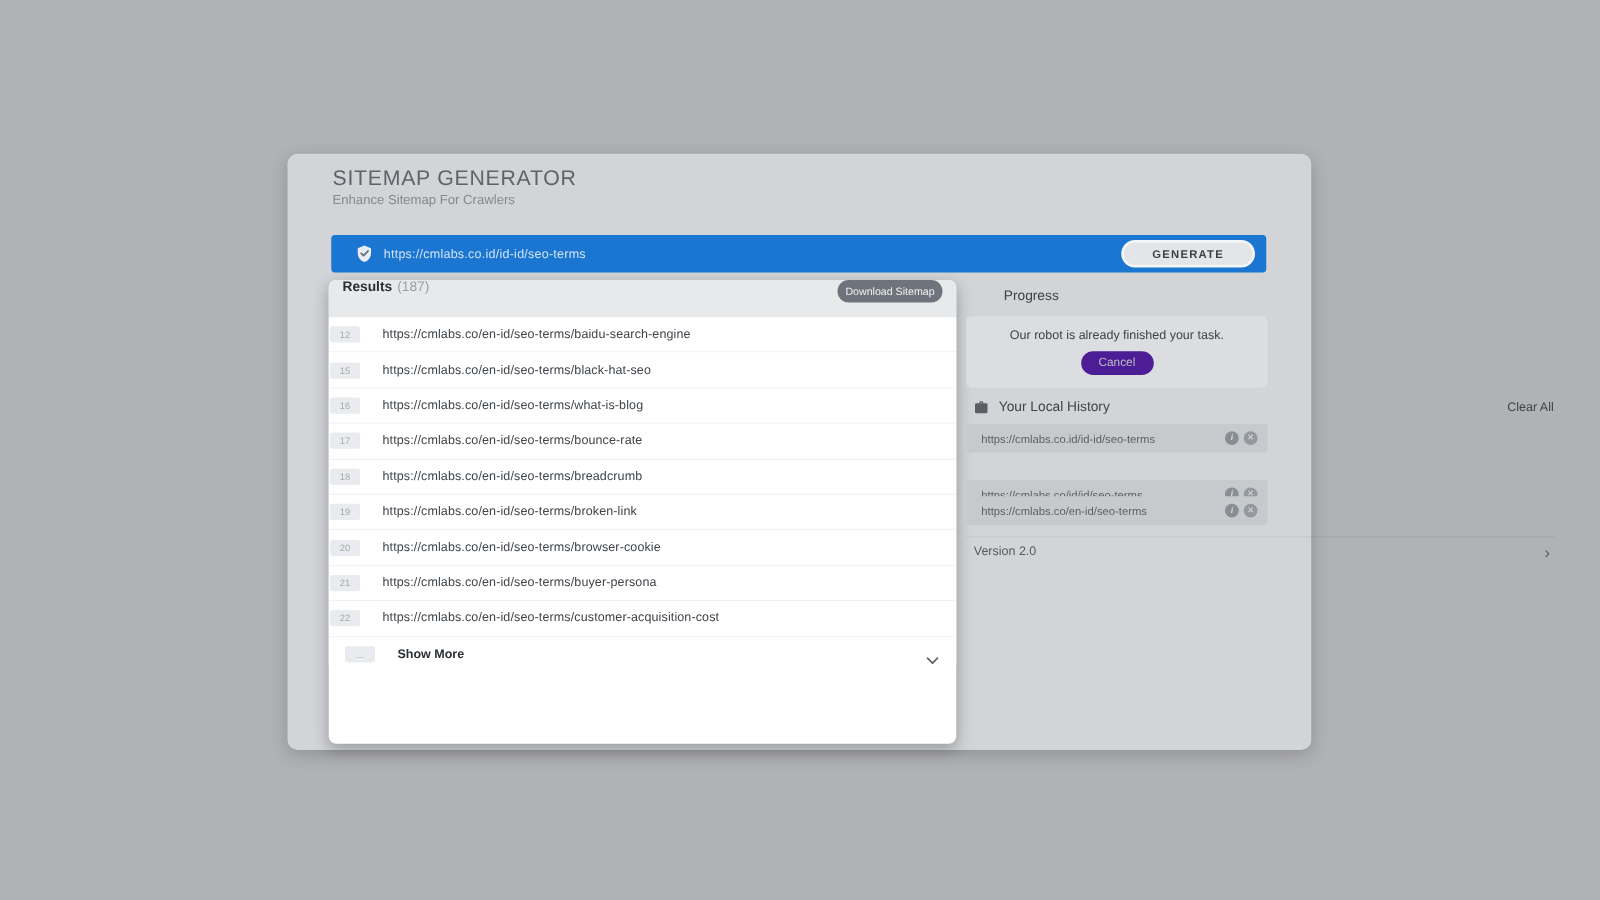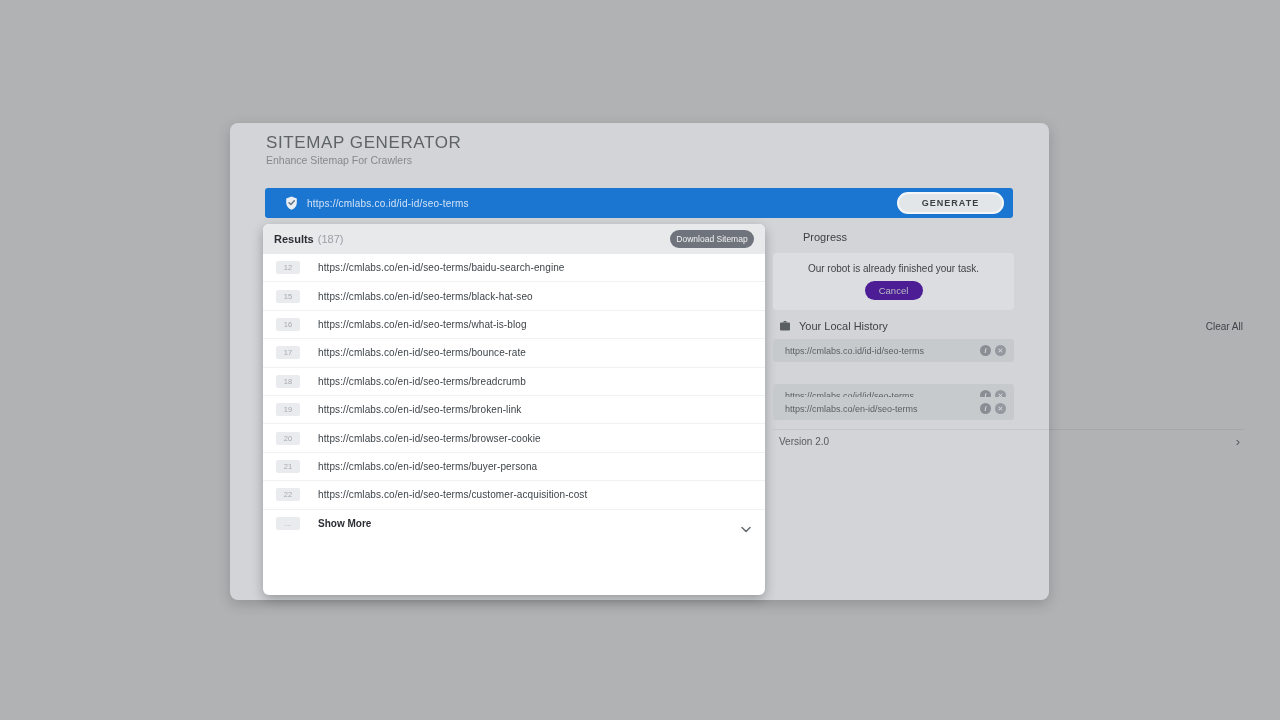--- a/index.html
+++ b/index.html
@@ -36,32 +36,32 @@
 
   
   .results-panel {
     position:absolute; left:33px; top:101px; width:502px; height:371px;
     background:#ffffff; border-radius:6px;
     box-shadow:0 4px 12px rgba(0,0,0,0.28);
     display:flex; flex-direction:column;
   }
   .results-header {
     height:30px; background:#e7e9eb; border-radius:6px 6px 0 0;
-    display:flex; align-items:center; padding:0 11px; flex:none;
+    display:flex; align-items:flex-start; padding:0 11px; flex:none;
   }
   .results-title { font-size:11px; font-weight:bold; color:#2a2e33; }
   .results-count { font-size:11px; color:#9aa0a6; margin-left:4px; }
   .download-btn {
     margin-left:auto; width:84px; height:18px; background:#6f747c; border:none;
     border-radius:9px; color:#f1f2f3; font-size:8.5px;
     font-family:"Liberation Sans", sans-serif;
     display:flex; align-items:center; justify-content:center; cursor:pointer;
   }
   .result-row {
-    height:28.4px; flex:none; display:flex; align-items:center; padding:0 13px;
+    height:28.4px; flex:none; display:flex; align-items:center; padding:0 1px;
     border-bottom:1px solid #f0f1f3; background:#fff; position:relative;
   }
   .row-num {
     width:24px; height:13px; background:#e9ebee; border-radius:2px;
     font-size:7.5px; color:#a5aab0; display:flex; align-items:center; justify-content:center;
     flex:none;
   }
   .row-url { margin-left:18px; font-size:10px; font-weight:500; color:#3f4449; letter-spacing:0.1px; }
   .show-more-row {
     height:28px; flex:none; display:flex; align-items:center; padding:0 13px;

